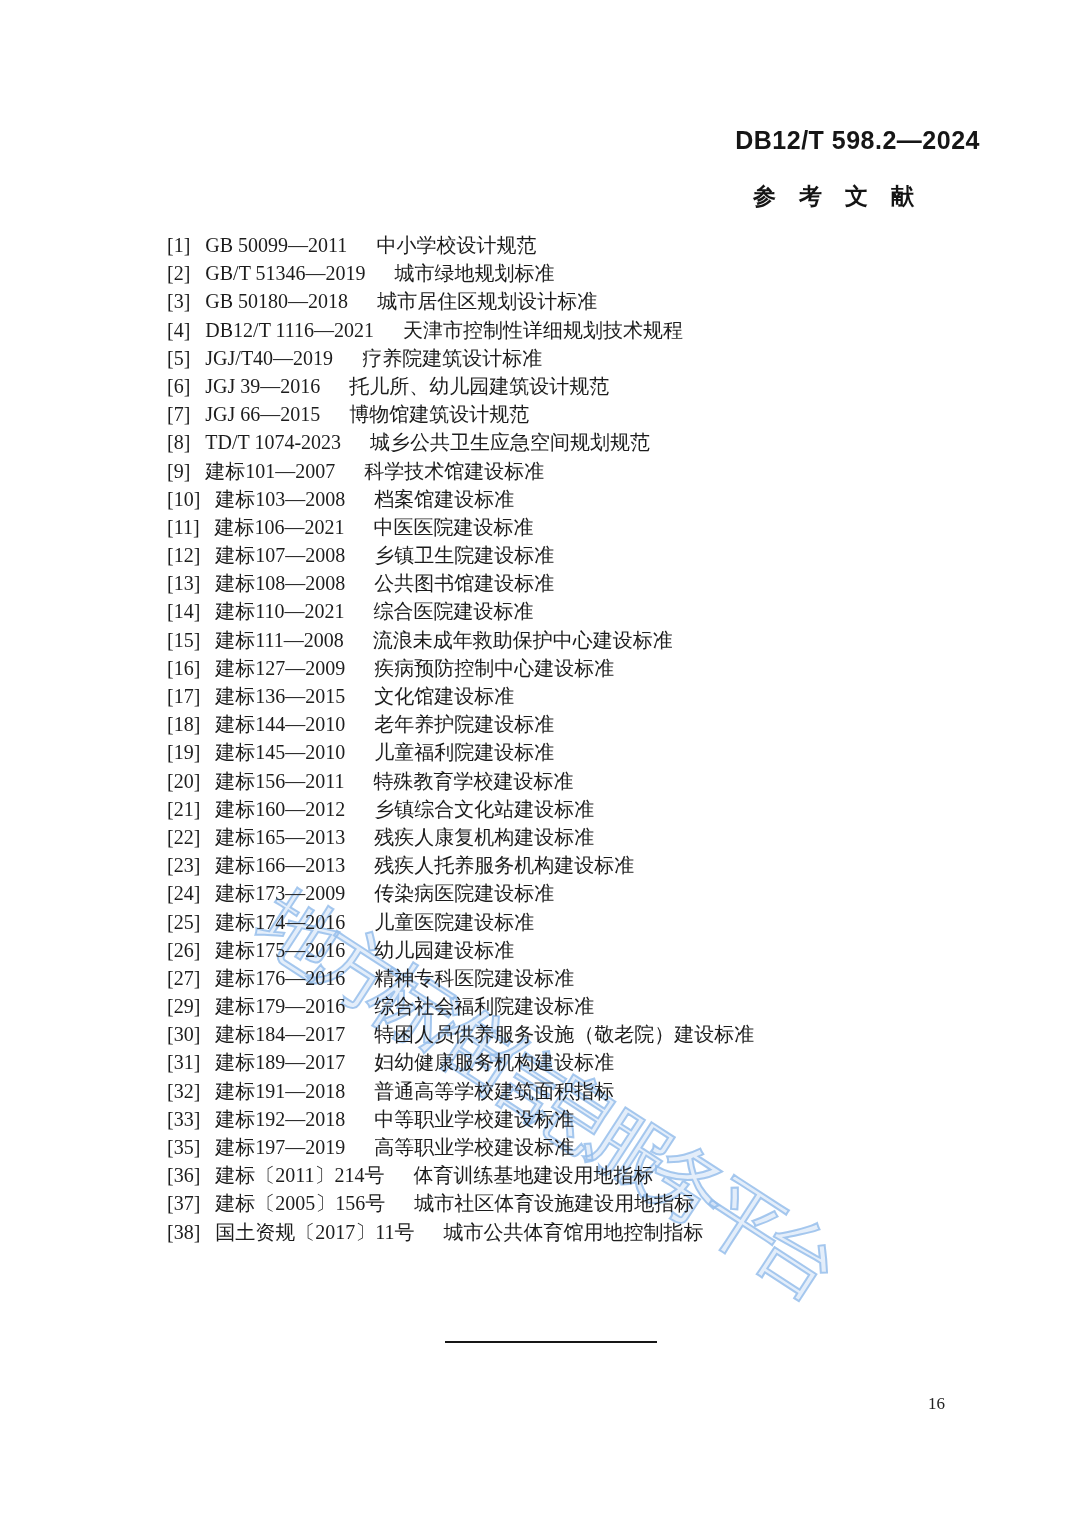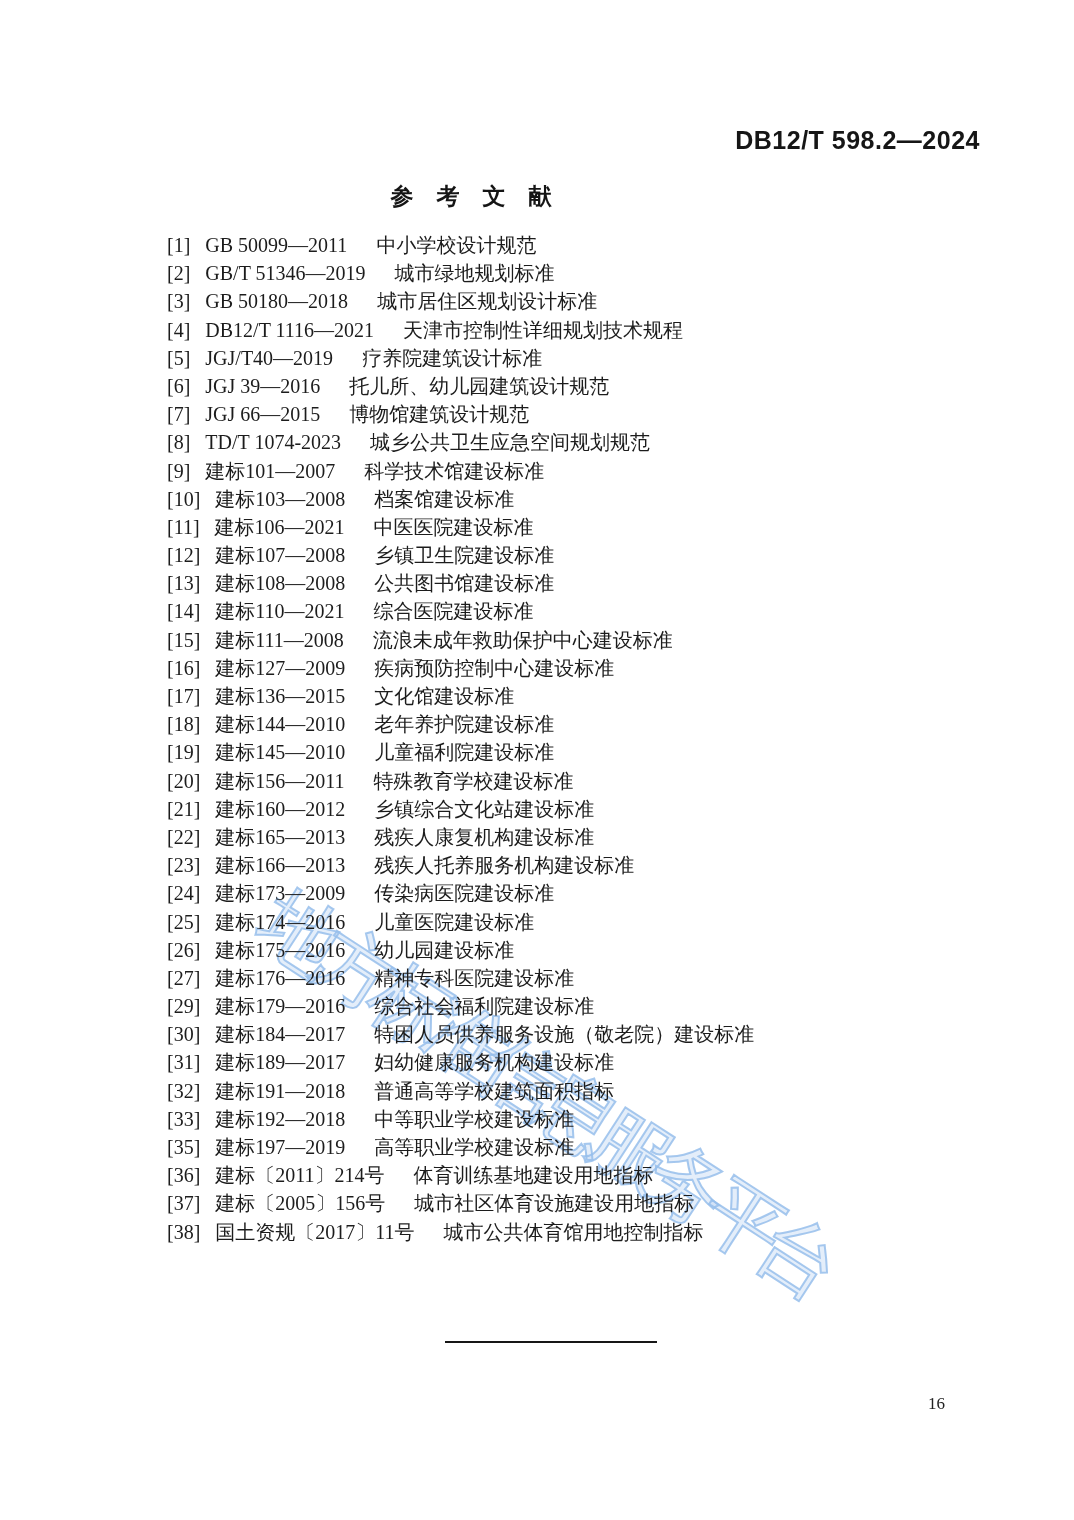--- a/index.html
+++ b/index.html
@@ -48,21 +48,21 @@
     color: #161616;
   }
   .doc-title {
     position: absolute;
     top: 181px;
     left: 0;
     width: 914px;
     box-sizing: border-box;
     padding-left: 28px;
     margin: 0;
-    text-align: center;
+    text-align: right;
     font-family: "Liberation Sans", sans-serif;
     font-weight: 700;
     font-size: 23px;
     color: #141414;
   }
   .ref-list {
     position: absolute;
     top: 231px;
     left: 167px;
     width: 830px;

